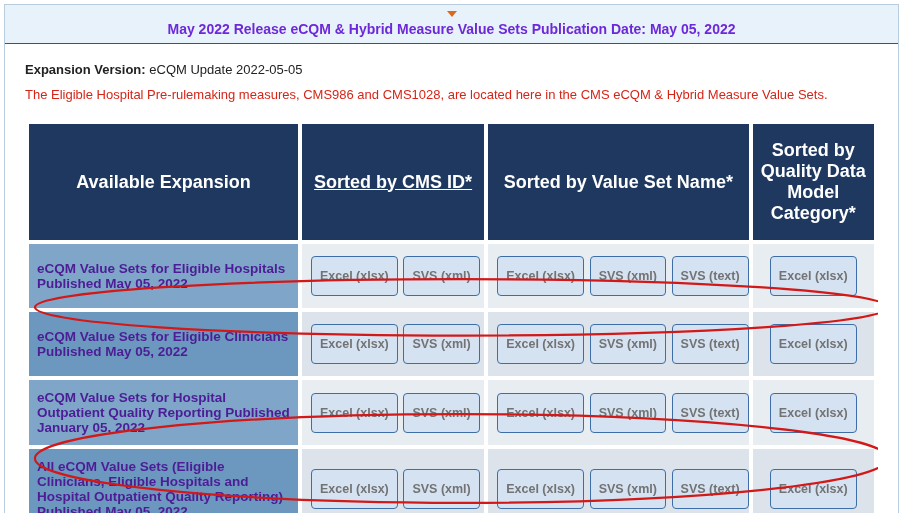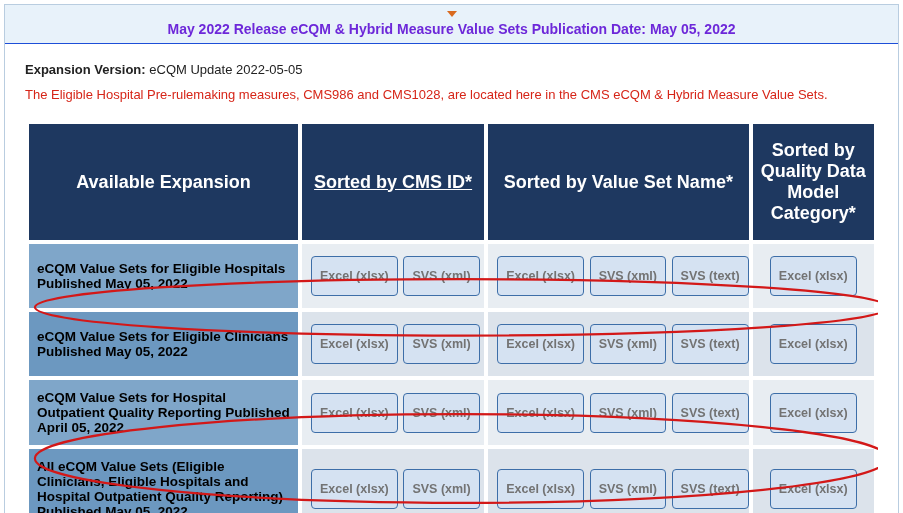--- a/index.html
+++ b/index.html
@@ -60,21 +60,21 @@
   }
   th:nth-child(1){ width: 31%; }
   th:nth-child(2){ width: 21%; text-decoration: underline; }
   th:nth-child(3){ width: 30%; margin-top: 20px; }
   th:nth-child(4){ width: 14%; }
   td {
     padding: 10px 8px;
     vertical-align: middle;
   }
   tr.r0 td:first-child,
-  tr.r1 td:first-child { color:#000000; font-weight:bold; font-size:13.5px; }
+  tr.r1 td:first-child { color:#4c1d95; font-weight:bold; font-size:13.5px; }
   tr.r0 td:first-child { background:#7fa6c9; }
   tr.r1 td:first-child { background:#6c98c0; }
   tr.r0 td:not(:first-child){ background:#e8edf2; }
   tr.r1 td:not(:first-child){ background:#dce3eb; }
   td:not(:first-child){ text-align:center; white-space:nowrap; }
   .btn {
     display: inline-block;
     background: #d5e2f2;
     border: 1.5px solid #3d6ea8;
     color: #737373;
@@ -144,21 +144,21 @@
             <td>
               <span class="btn">Excel (xlsx)</span>
               <span class="btn">SVS (xml)</span>
               <span class="btn">SVS (text)</span>
             </td>
             <td>
               <span class="btn">Excel (xlsx)</span>
             </td>
           </tr>
           <tr class="r0">
-            <td>eCQM Value Sets for Hospital Outpatient Quality Reporting Published April 05, 2022</td>
+            <td>eCQM Value Sets for Hospital Outpatient Quality Reporting Published January 05, 2022</td>
             <td>
               <span class="btn">Excel (xlsx)</span>
               <span class="btn">SVS (xml)</span>
             </td>
             <td>
               <span class="btn">Excel (xlsx)</span>
               <span class="btn">SVS (xml)</span>
               <span class="btn">SVS (text)</span>
             </td>
             <td>

